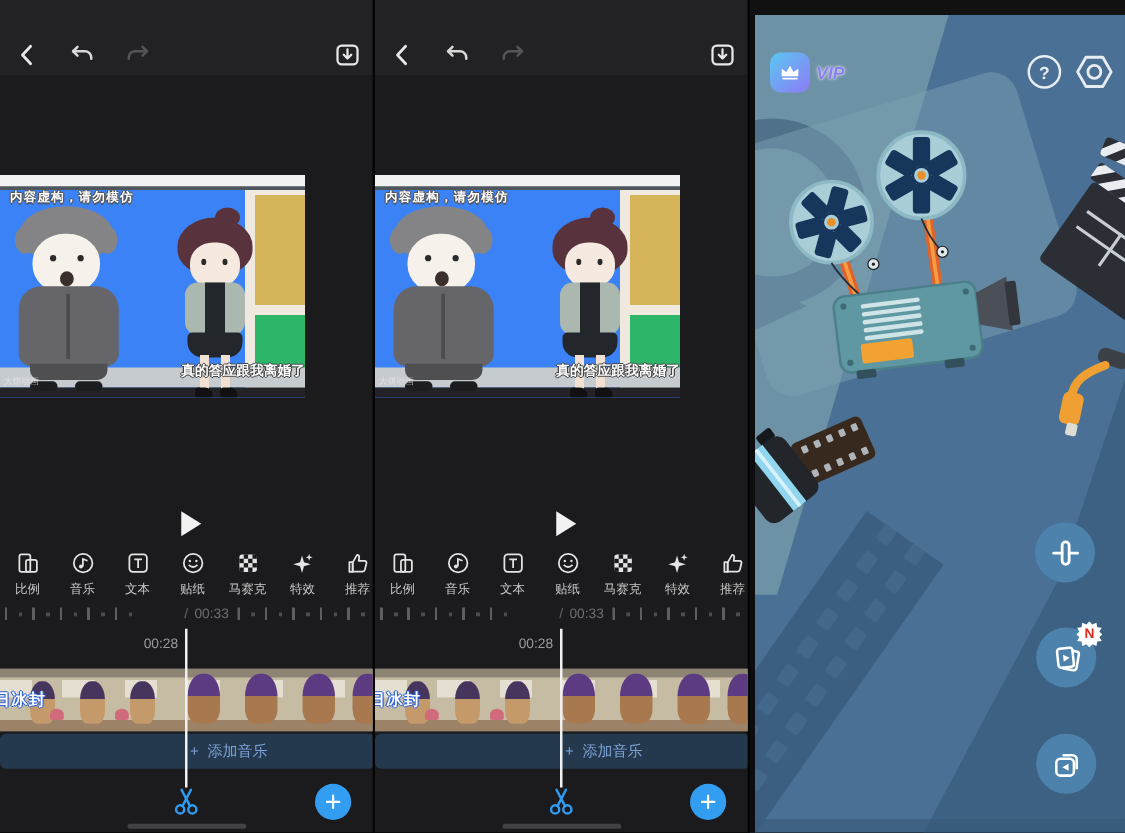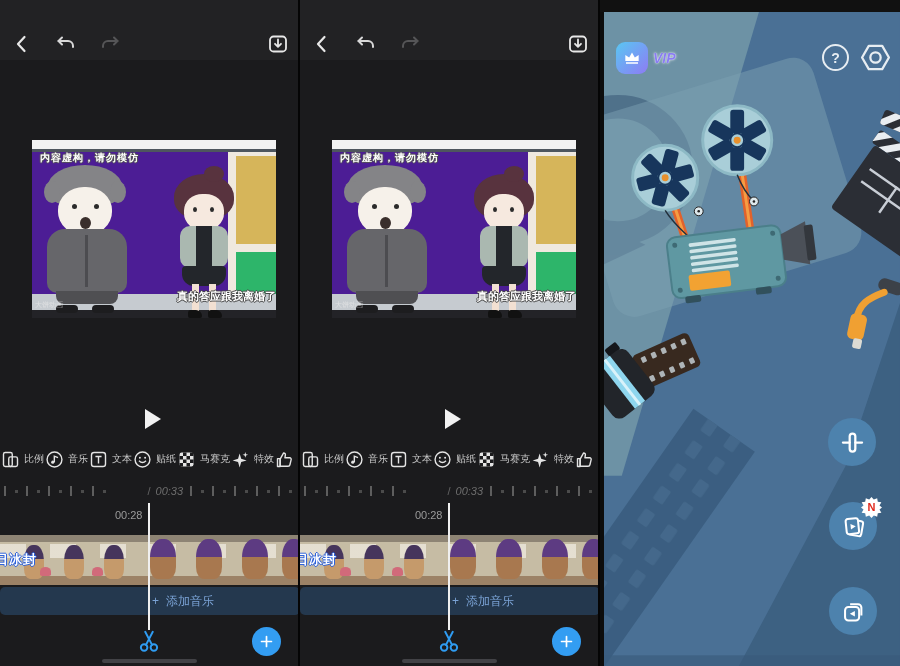--- a/index.html
+++ b/index.html
@@ -9,21 +9,21 @@
 
   
   .editor-panel{position:absolute;top:0;width:300px;height:666px;overflow:hidden;
                 background:#1b1b1d;border-right:2px solid #050505;}
   .topbar{position:absolute;top:0;left:0;width:100%;height:60px;background:#222224;}
   .tb-btn{position:absolute;top:32px;width:24px;height:24px;background:none;border:none;padding:0;cursor:pointer;}
   .tb-btn svg{width:100%;height:100%;}
   .tb-back{left:10px;} .tb-undo{left:54px;} .tb-redo{left:98px;} .tb-export{left:266px;}
 
   
-  .video-preview{position:absolute;top:140px;left:0;width:244px;height:178px;background:#4c1d95;overflow:hidden;margin-left:32px;}
+  .video-preview{position:absolute;top:140px;left:0;width:244px;height:178px;background:#3b82f6;overflow:hidden;}
   .ceiling{position:absolute;top:0;left:0;width:100%;height:12px;background:#f2f2f2;border-bottom:3px solid #4e565e;}
   .pillar{position:absolute;right:0;top:12px;width:48px;height:160px;background:#efe9df;}
   .art-yellow{position:absolute;left:8px;right:0;top:4px;height:88px;background:#d6b55a;}
   .art-green{position:absolute;left:8px;right:0;top:100px;height:56px;background:#2db56a;}
   .floor{position:absolute;bottom:8px;left:0;width:100%;height:16px;background:#c6cbd0;}
   .floor-edge{position:absolute;bottom:0;left:0;width:100%;height:8px;background:#232327;}
   .disclaimer{position:absolute;top:11px;left:8px;font-size:10px;font-weight:bold;color:#fff;letter-spacing:1px;
     text-shadow:-1px 0 #555,1px 0 #555,0 -1px #555,0 1px #555;}
   .subtitle{position:absolute;bottom:14px;left:0;width:100%;text-align:right;font-size:11px;font-weight:bold;color:#fff;
     text-shadow:-1px 0 #444,1px 0 #444,0 -1px #444,0 1px #444;z-index:4;}
@@ -55,27 +55,27 @@
     background:linear-gradient(90deg,#f2e0d2 0 7px,transparent 7px 17px,#f2e0d2 17px);}
   .w-shoe-l,.w-shoe-r{position:absolute;top:138px;width:14px;height:8px;background:#111;border-radius:3px 6px 2px 2px;}
   .w-shoe-l{left:18px;} .w-shoe-r{left:38px;}
 
   
   .play-btn{position:absolute;left:138px;top:404px;width:26px;height:26px;background:none;border:none;padding:0;cursor:pointer;}
   .tri{display:block;width:0;height:0;border-left:16px solid #f2f2f2;border-top:10px solid transparent;border-bottom:10px solid transparent;margin:3px 0 0 7px;}
 
   
   .tool-row{position:absolute;top:440px;left:0;width:100%;height:38px;display:flex;}
-  .tool{flex:0 0 44px;display:flex;flex-direction:row;align-items:center;gap:3px;background:none;border:none;padding:0;cursor:pointer;}
+  .tool{flex:0 0 44px;display:flex;flex-direction:column;align-items:center;gap:3px;background:none;border:none;padding:0;cursor:pointer;}
   .tool svg{width:21px;height:21px;}
   .tool-label{font-size:10px;color:#c9c9c9;white-space:nowrap;}
 
   
   .ruler{position:absolute;top:478px;left:0;width:100%;height:26px;display:flex;justify-content:center;align-items:center;gap:5px;font-size:11px;}
-  .t-cur{color:#9b9b9b;margin-top:48px;} .t-sep{color:#636363;} .t-tot{color:#6d6d6d;font-style:italic;}
+  .t-cur{color:#9b9b9b;margin-top:48px;} .t-sep{color:#636363;} .t-tot{color:#6d6d6d;}
   .ticks{position:absolute;top:8px;width:104px;height:10px;}
   .ticks::before{content:"";position:absolute;inset:0;background:repeating-linear-gradient(90deg,#5e5e5e 0 2px,transparent 2px 22px);}
   .ticks::after{content:"";position:absolute;top:4px;height:3px;left:11px;right:0;background:repeating-linear-gradient(90deg,#4b4b4b 0 3px,transparent 3px 22px);}
   .ticks.left{left:4px;} .ticks.right{right:4px;}
 
   
   .filmstrip{position:absolute;top:535px;left:0;width:300px;height:50px;background:#c6bca4;overflow:hidden;cursor:pointer;}
   .filmstrip::before{content:"";position:absolute;top:0;left:0;width:100%;height:7px;background:#8e8474;}
   .filmstrip::after{content:"";position:absolute;top:9px;left:0;width:100%;height:14px;
      background:repeating-linear-gradient(90deg,#eae5d9 0 26px,transparent 26px 50px);opacity:.85;}

